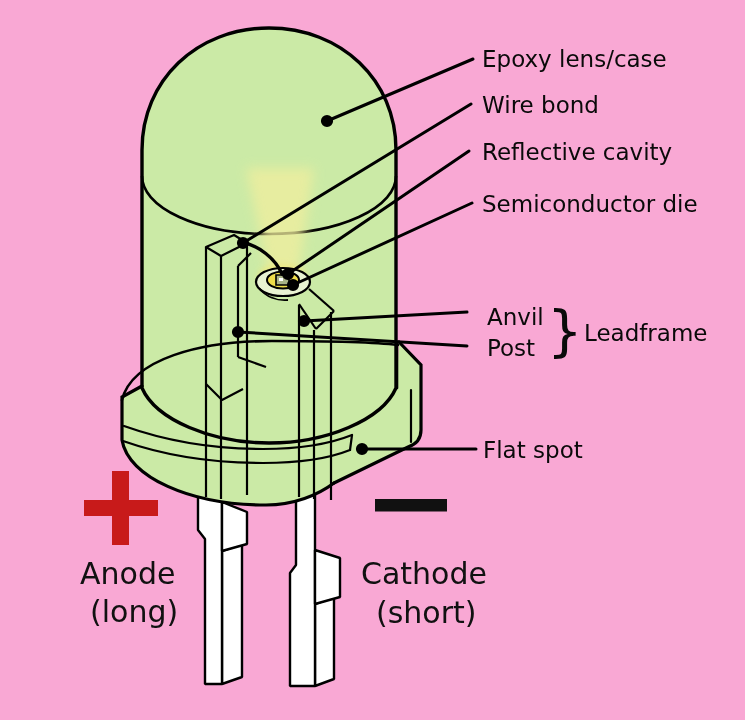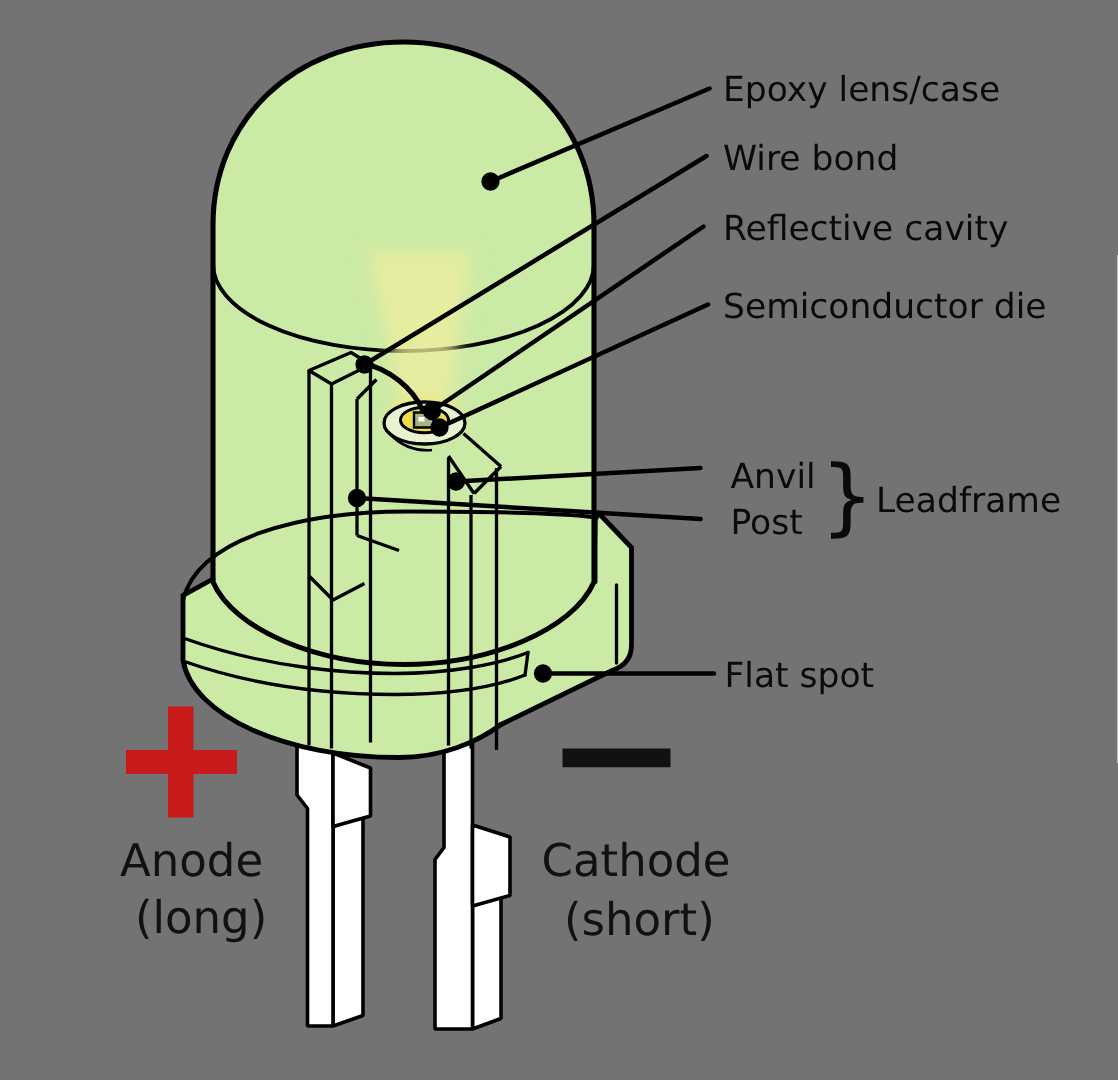--- a/index.html
+++ b/index.html
@@ -1,17 +1,17 @@
 <!DOCTYPE html>
 <html><head>
 <meta charset="utf-8">
 <style>
   html,body{margin:0;padding:0;background:#ffffff;}
   .page{
-    position:relative;width:745px;height:720px;background:#737373;overflow:hidden;
+    position:relative;width:745px;height:720px;background:#f9a8d4;overflow:hidden;
     font-family:"DejaVu Sans","Liberation Sans",sans-serif;
   }
   svg text{font-family:"DejaVu Sans","Liberation Sans",sans-serif;}
   .lbl{font-size:23px;fill:#0a0a0a;}
   .big{font-size:30px;fill:#111111;}
   .brace{font-size:56px;fill:#0a0a0a;}
 </style>
 </head>
 <body>
 

